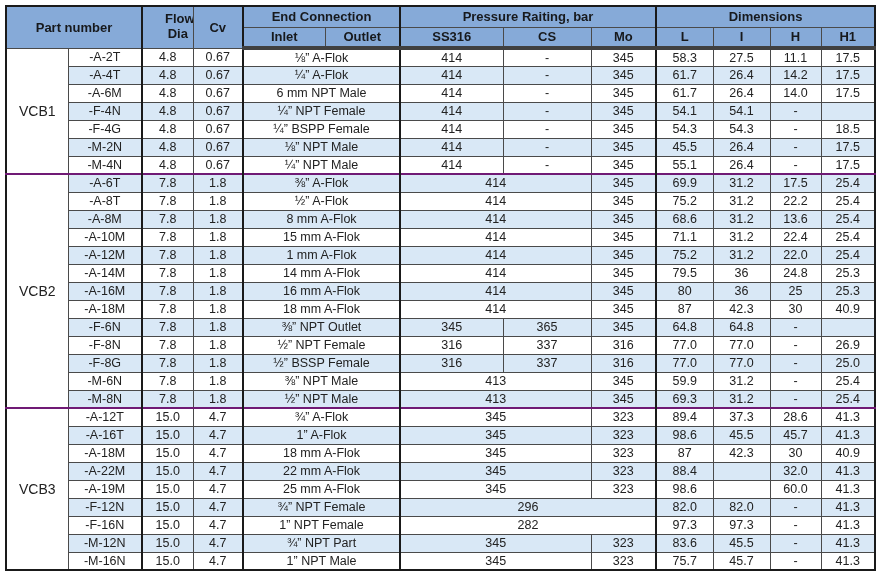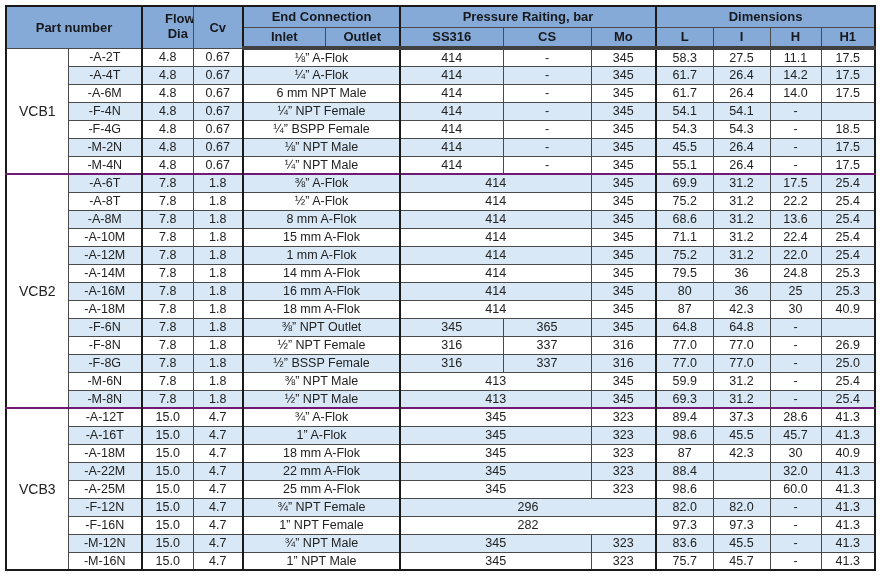--- a/index.html
+++ b/index.html
@@ -376,21 +376,21 @@
         <td class="b-thick-r">4.7</td>
         <td class="b-thick-r" colspan="2">22 mm A-Flok</td>
         <td colspan="2">345</td>
         <td class="b-thick-r" colspan="1">323</td>
         <td>88.4</td>
         <td></td>
         <td>32.0</td>
         <td>41.3</td>
       </tr>
       <tr>
-        <td class="b-thick-r">-A-25M</td>
+        <td class="b-thick-r">-A-19M</td>
         <td>15.0</td>
         <td class="b-thick-r">4.7</td>
         <td class="b-thick-r" colspan="2">25 mm A-Flok</td>
         <td colspan="2">345</td>
         <td class="b-thick-r" colspan="1">323</td>
         <td>98.6</td>
         <td></td>
         <td>60.0</td>
         <td>41.3</td>
       </tr>
@@ -413,21 +413,21 @@
         <td class="b-thick-r" colspan="3">282</td>
         <td>97.3</td>
         <td>97.3</td>
         <td>-</td>
         <td>41.3</td>
       </tr>
       <tr class="stripe">
         <td class="b-thick-r">-M-12N</td>
         <td>15.0</td>
         <td class="b-thick-r">4.7</td>
-        <td class="b-thick-r" colspan="2">¾” NPT Male</td>
+        <td class="b-thick-r" colspan="2">¾” NPT Part</td>
         <td colspan="2">345</td>
         <td class="b-thick-r" colspan="1">323</td>
         <td>83.6</td>
         <td>45.5</td>
         <td>-</td>
         <td>41.3</td>
       </tr>
       <tr>
         <td class="b-thick-r">-M-16N</td>
         <td>15.0</td>

